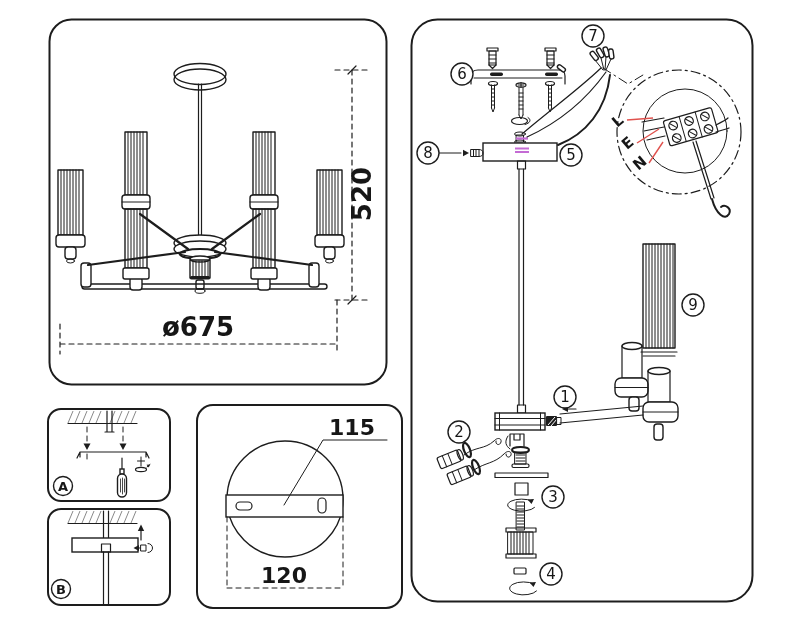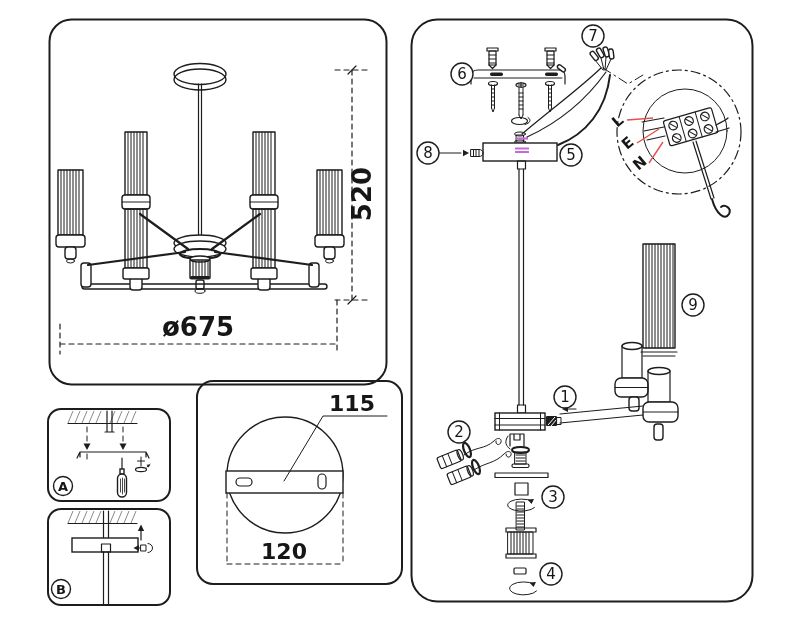--- a/index.html
+++ b/index.html
@@ -178,21 +178,21 @@
         <rect class="s sw1" x="94" y="37" width="5" height="6"></rect>
         <path class="s sw1" d="M101,35.5 a4.5,4.5 0 0 1 0,9"></path>
       </g>
       <g>
         <circle class="f sw12" cx="14" cy="81" r="9.5"></circle>
         <text class="lett" x="14" y="85.5">B</text>
       </g>
     </svg>
   </div>
 
-  <div class="panel" style="left:188px;top:380px;padding-left:8px;">
+  <div class="panel" style="left:188px;top:404px;padding-left:8px;">
     <svg width="207" height="205" viewBox="0 0 207 205">
       <rect class="s sw2" x="1" y="1" width="205" height="203" rx="16"></rect>
       <circle class="s" cx="89" cy="95" r="58"></circle>
       <g>
         <rect class="f" x="30" y="91" width="117" height="22"></rect>
         <rect class="s sw12" x="40" y="98" width="16" height="8" rx="4"></rect>
         <rect class="s sw12" x="122" y="94" width="8" height="15" rx="4"></rect>
       </g>
       <g>
         <path class="s sw1" d="M88,101 L127,36 H191"></path>

